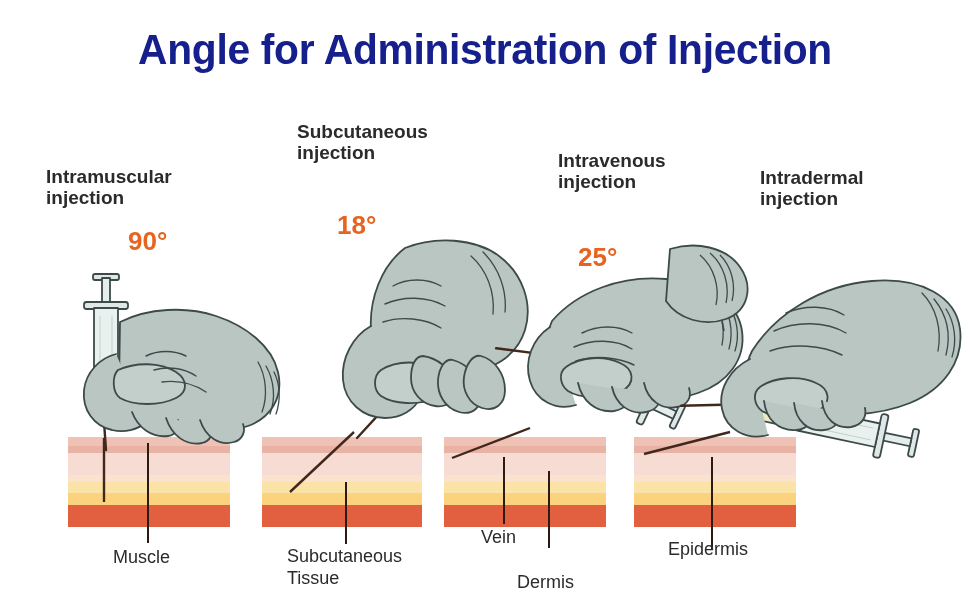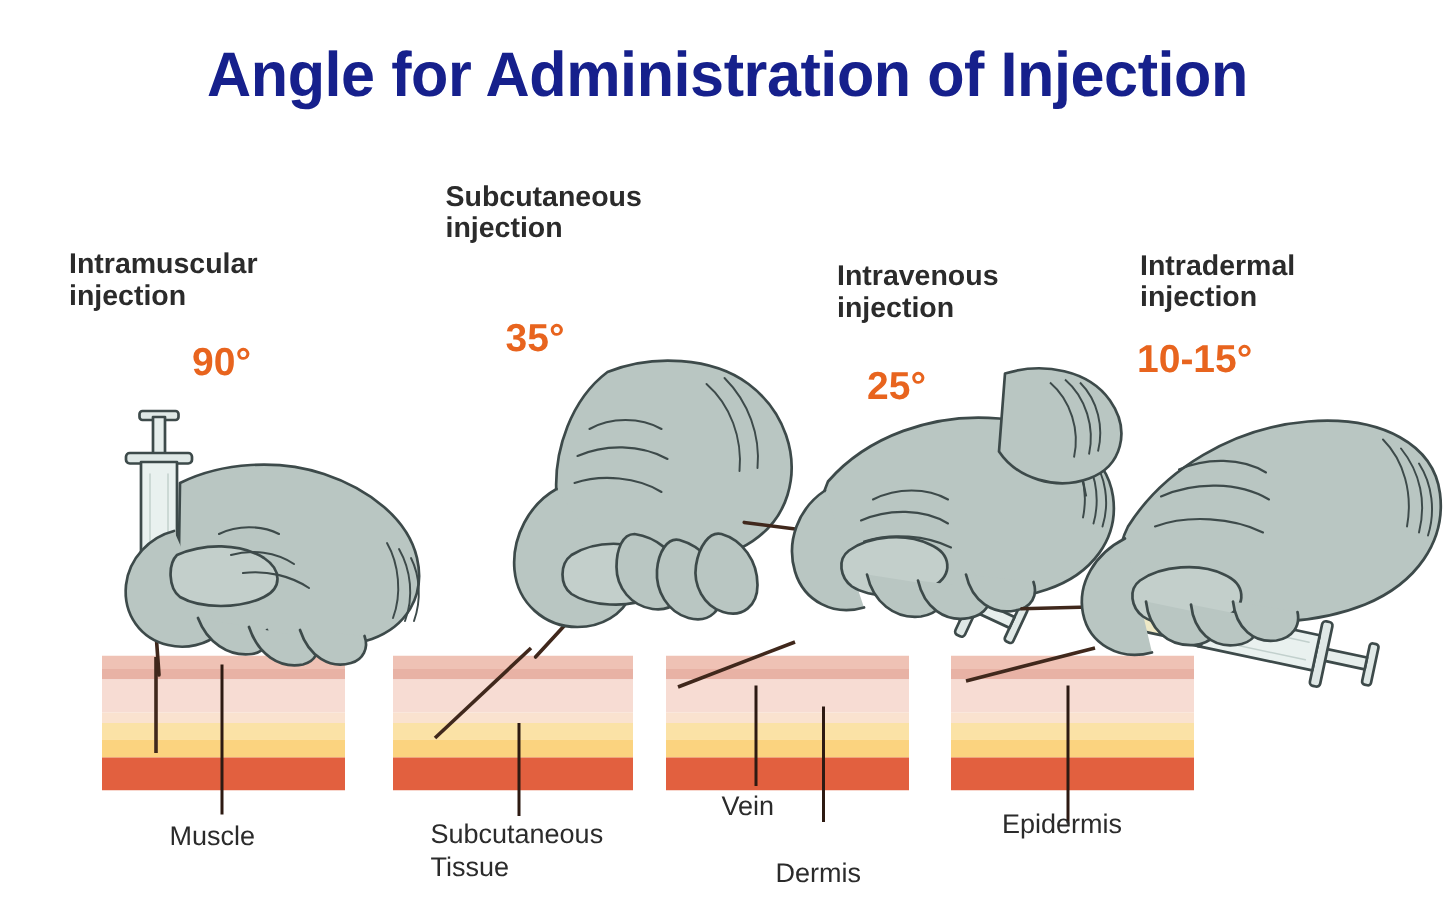--- a/index.html
+++ b/index.html
@@ -341,29 +341,28 @@
 
     <line x1="730" y1="12" x2="644" y2="34" stroke="#40281c" stroke-width="2.4"></line>
   </svg>
 
   <div class="panel-label" style="left:46px; top:166px;">Intramuscular
 injection</div>
   <div class="panel-angle" style="left:128px; top:226px;text-align:right;">90°</div>
 
   <div class="panel-label" style="left:297px; top:121px;">Subcutaneous
 injection</div>
-  <div class="panel-angle" style="left:337px; top:210px;">35°</div>
-
-  <div class="panel-label" style="left:558px; top:150px;margin-top:24px;">Intravenous
+  <div class="panel-angle" style="left:337px; top:210px;">18°</div>
+
+  <div class="panel-label" style="left:558px; top:150px;">Intravenous
 injection</div>
   <div class="panel-angle" style="left:578px; top:209px;margin-top:33px;">25°</div>
 
   <div class="panel-label" style="left:760px; top:167px;">Intradermal
 injection</div>
-  <div class="panel-angle" style="left:758px; top:224px;">10-15°</div>
 
   <div class="leader" style="left:147px; top:443px; height:100px;"></div>
   <div class="bottom-label" style="left:113px; top:547px;text-align:center;">Muscle</div>
 
   <div class="leader" style="left:345px; top:482px; height:62px;"></div>
   <div class="bottom-label" style="left:287px; top:546px;">Subcutaneous
 Tissue</div>
 
   <div class="leader" style="left:503px; top:457px; height:67px;"></div>
   <div class="bottom-label" style="left:481px; top:527px;">Vein</div>

